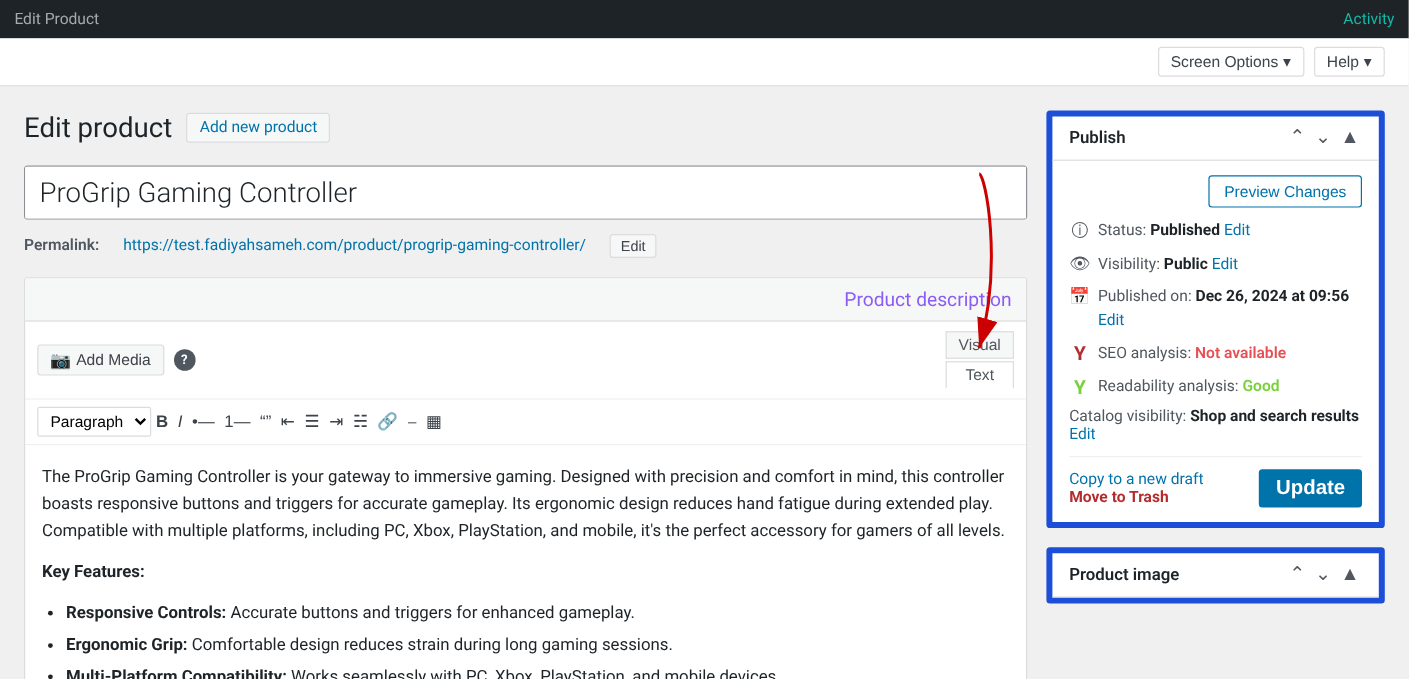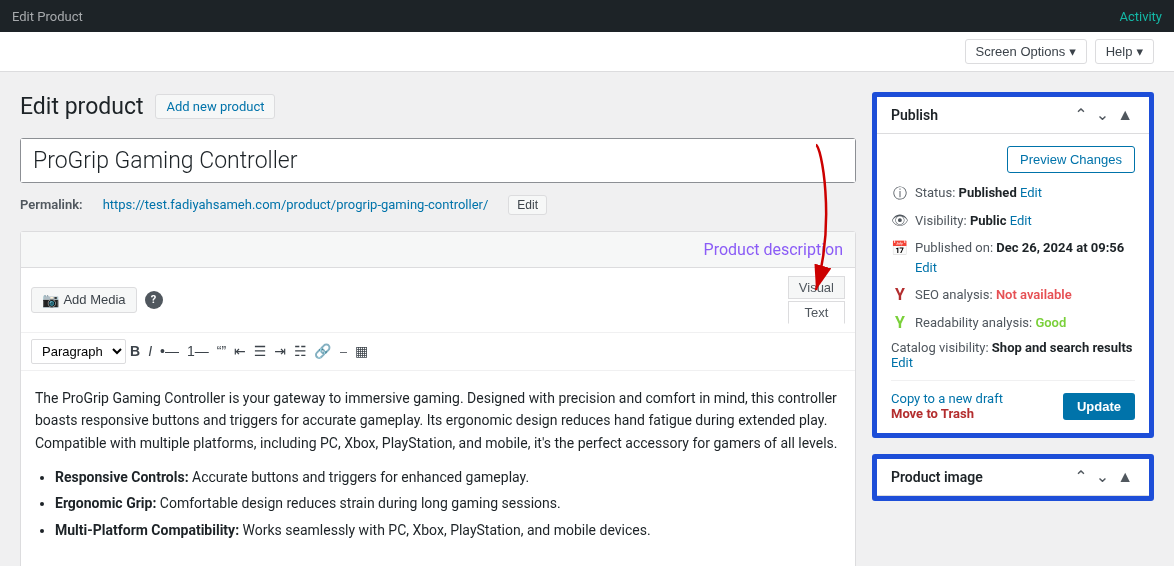--- a/index.html
+++ b/index.html
@@ -340,21 +340,21 @@
       font-size: 13px;
       cursor: pointer;
       font-weight: bold;
     }
     .update-btn {
       background: #0073aa;
       color: #fff;
       border: none;
       border-radius: 3px;
       padding: 6px 14px;
-      font-size: 13px;
+      font-size: 17px;
       cursor: pointer;
       font-weight: 600;
       margin-left: 24px;
     }
     .page-wrapper {
       position: relative;
     }
     .arrow-container {
       position: absolute;
       top: 140px;
@@ -434,20 +434,21 @@
           <button class="format-btn">☰</button>
           <button class="format-btn">⇥</button>
           <button class="format-btn">☵</button>
           <button class="format-btn">🔗</button>
           <button class="format-btn">⎯</button>
           <button class="format-btn">▦</button>
         </div>
 
         <div class="editor-content">
           <p>The ProGrip Gaming Controller is your gateway to immersive gaming. Designed with precision and comfort in mind, this controller boasts responsive buttons and triggers for accurate gameplay. Its ergonomic design reduces hand fatigue during extended play. Compatible with multiple platforms, including PC, Xbox, PlayStation, and mobile, it's the perfect accessory for gamers of all levels.</p>
+          <p><strong>Key Features:</strong></p>
           <ul>
             <li><strong>Responsive Controls:</strong> Accurate buttons and triggers for enhanced gameplay.</li>
             <li><strong>Ergonomic Grip:</strong> Comfortable design reduces strain during long gaming sessions.</li>
             <li><strong>Multi-Platform Compatibility:</strong> Works seamlessly with PC, Xbox, PlayStation, and mobile devices.</li>
           </ul>
         </div>
       </div>
     </div>
 
     <div class="sidebar-column">

